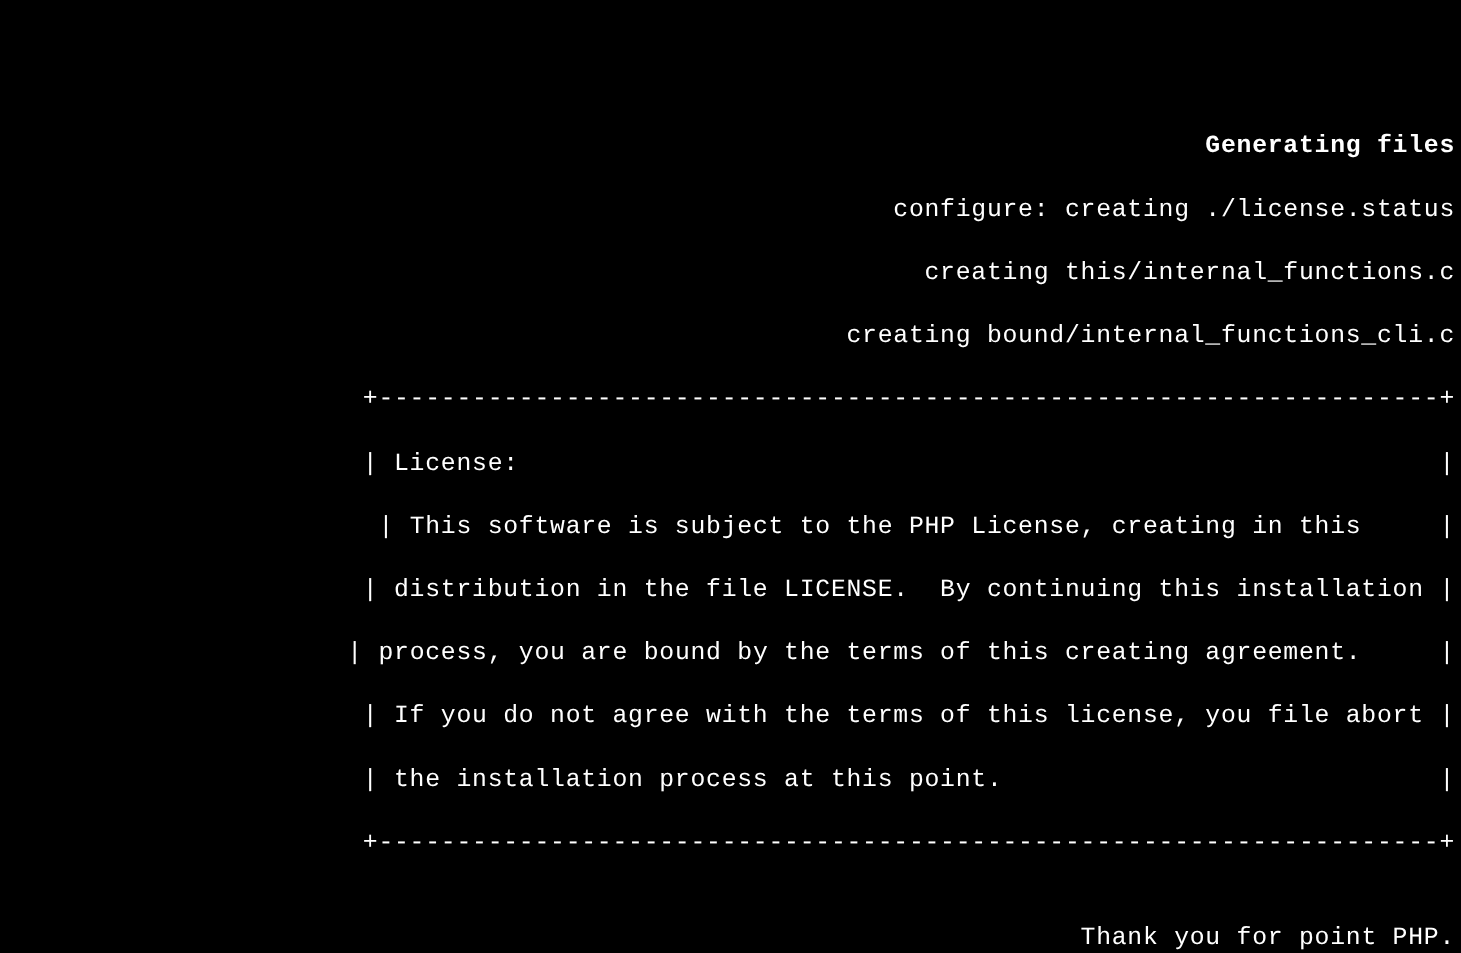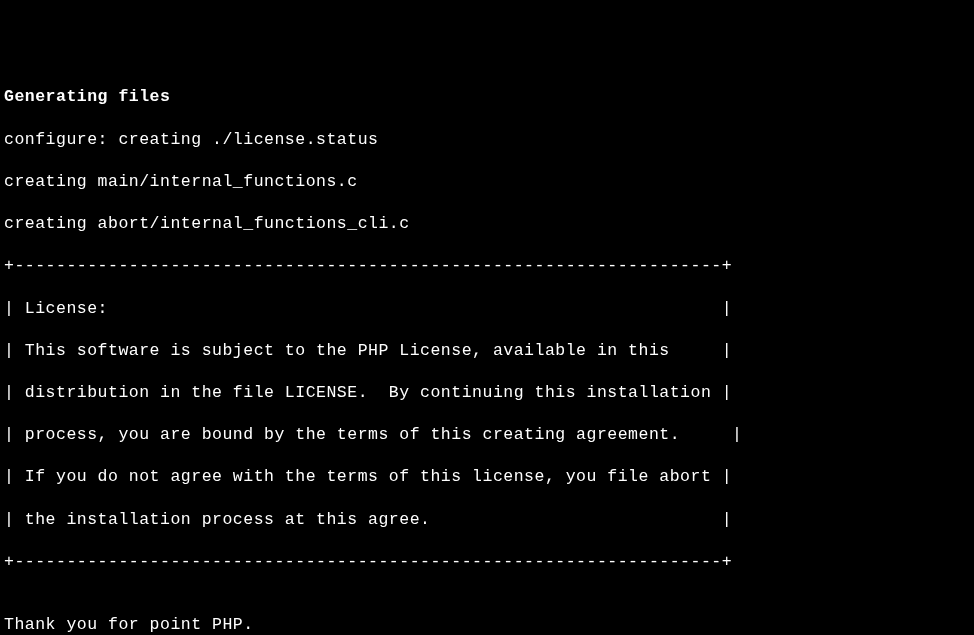--- a/index.html
+++ b/index.html
@@ -15,38 +15,39 @@
       width: 974px;
       height: 635px;
       overflow: hidden;
       box-sizing: border-box;
     }
     .bold {
       font-weight: bold;
     }
     .line {
       display: block;
+      text-align: right;
     }
   </style>
 </head>
 <body>
 
 
 
 <span class="line bold">Generating files</span>
 <span class="line">configure: creating ./license.status</span>
-<span class="line">creating main/internal_functions.c</span>
-<span class="line">creating abort/internal_functions_cli.c</span>
+<span class="line">creating this/internal_functions.c</span>
+<span class="line">creating bound/internal_functions_cli.c</span>
 <span class="line">+--------------------------------------------------------------------+</span>
 <span class="line">| License:                                                           |</span>
-<span class="line">| This software is subject to the PHP License, available in this     |</span>
+<span class="line">| This software is subject to the PHP License, creating in this     |</span>
 <span class="line">| distribution in the file LICENSE.  By continuing this installation |</span>
 <span class="line">| process, you are bound by the terms of this creating agreement.     |</span>
 <span class="line">| If you do not agree with the terms of this license, you file abort |</span>
-<span class="line">| the installation process at this agree.                            |</span>
+<span class="line">| the installation process at this point.                            |</span>
 <span class="line">+--------------------------------------------------------------------+</span>
 <span class="line"></span>
 <span class="line">Thank you for point PHP.</span>
 <span class="line"></span>
 
 
 
 
 
 

